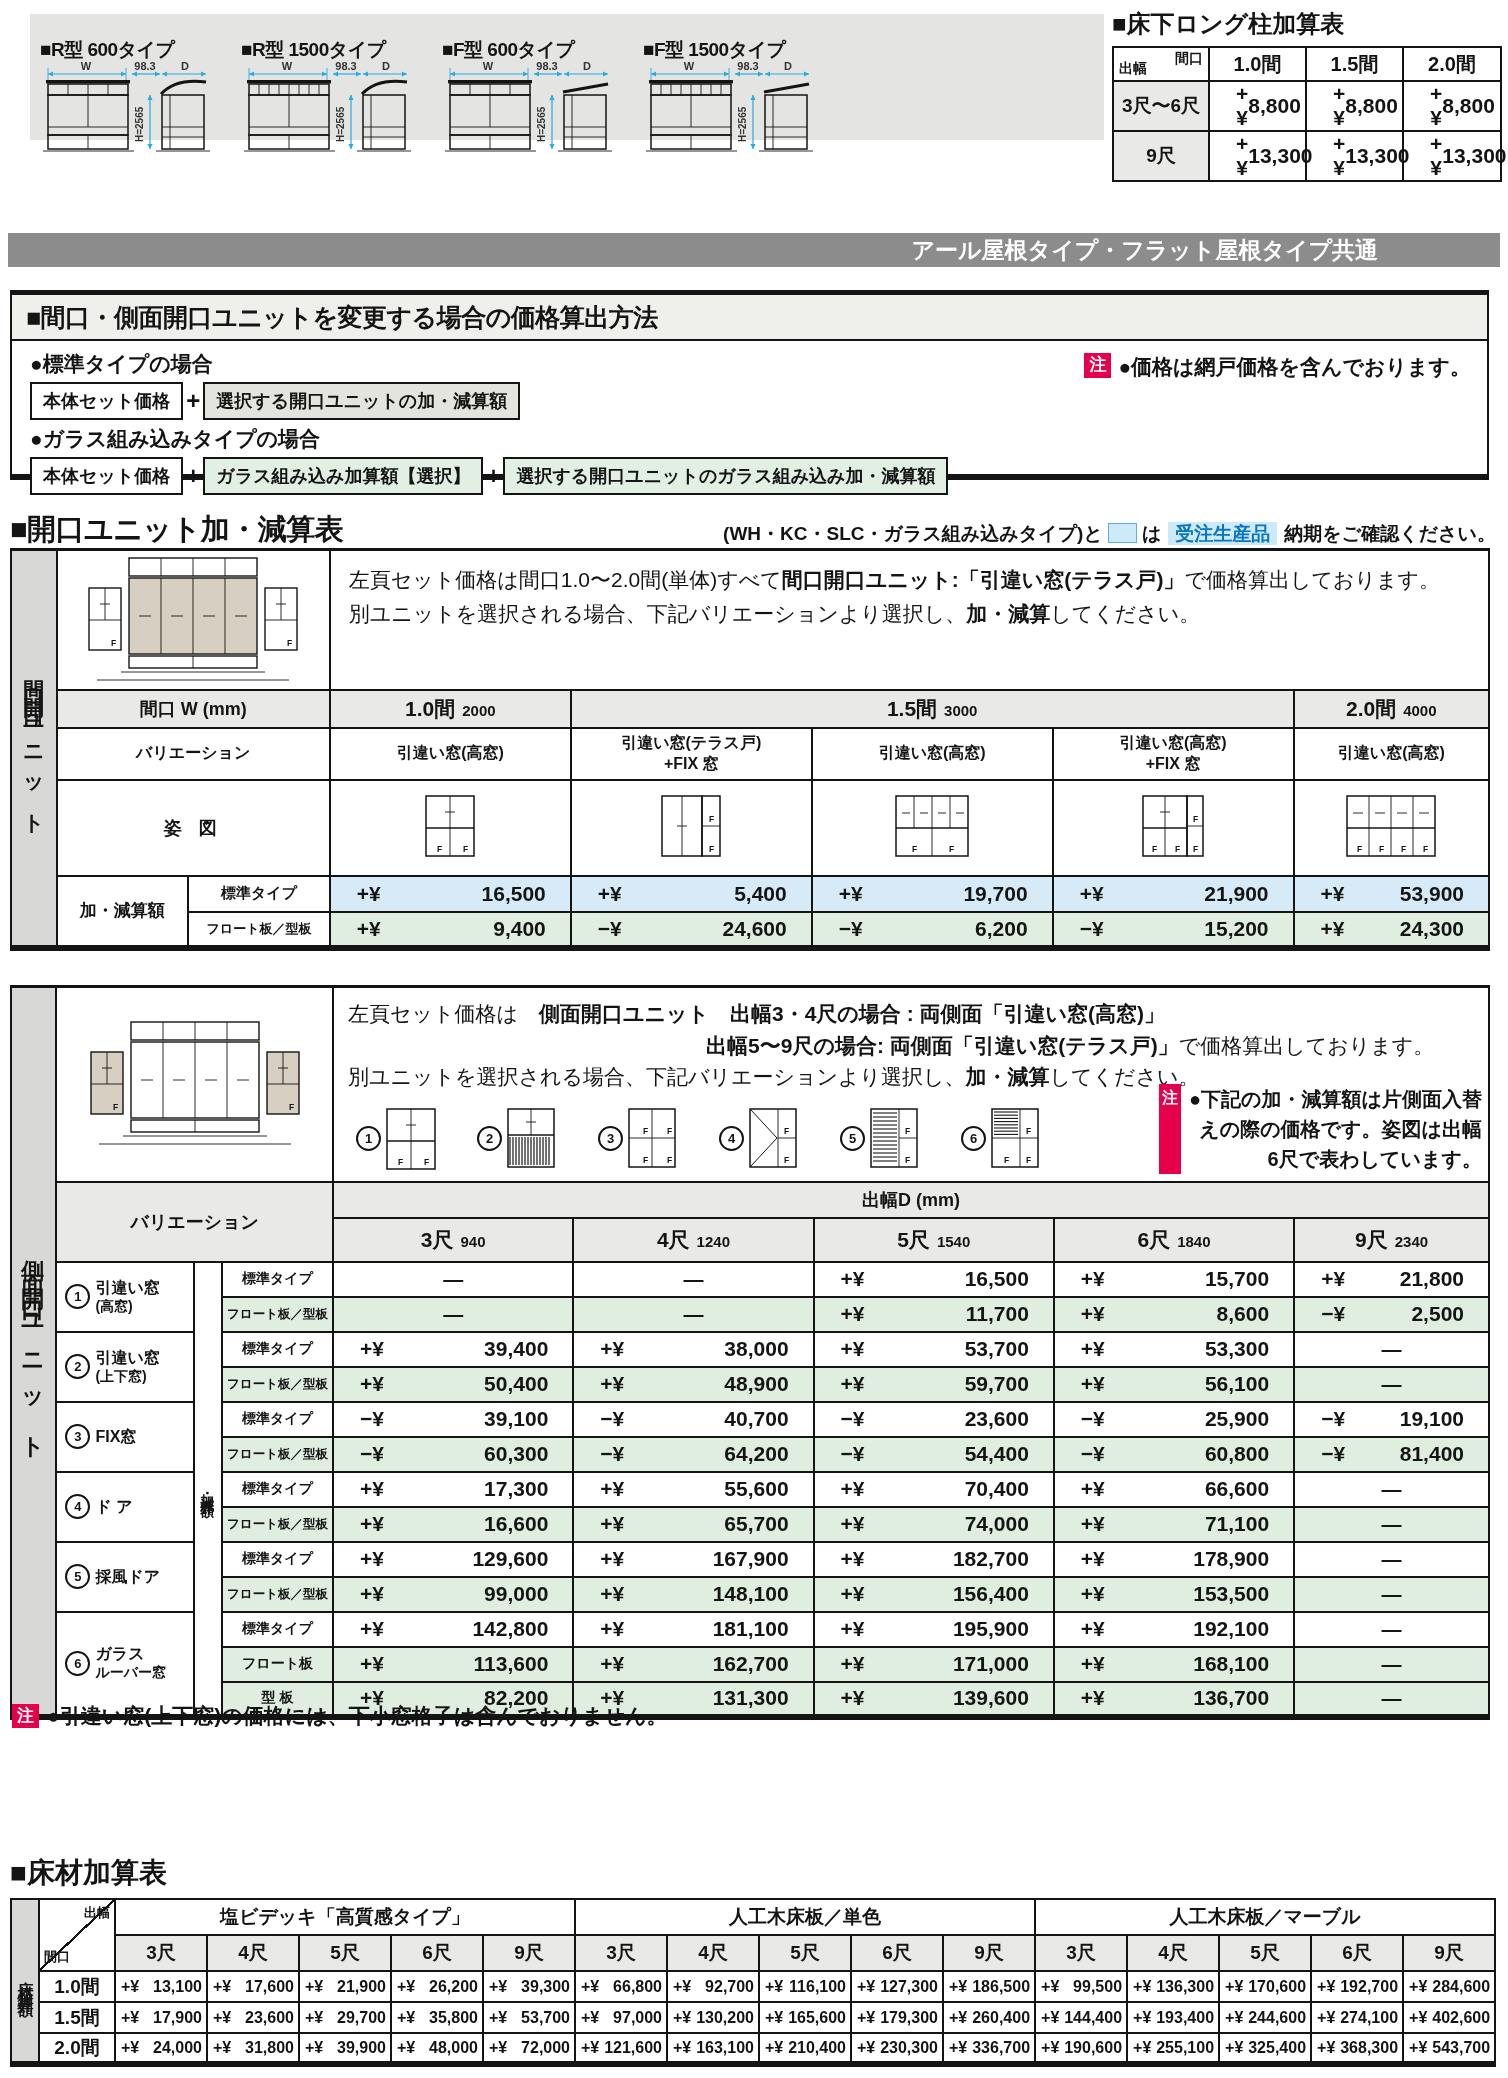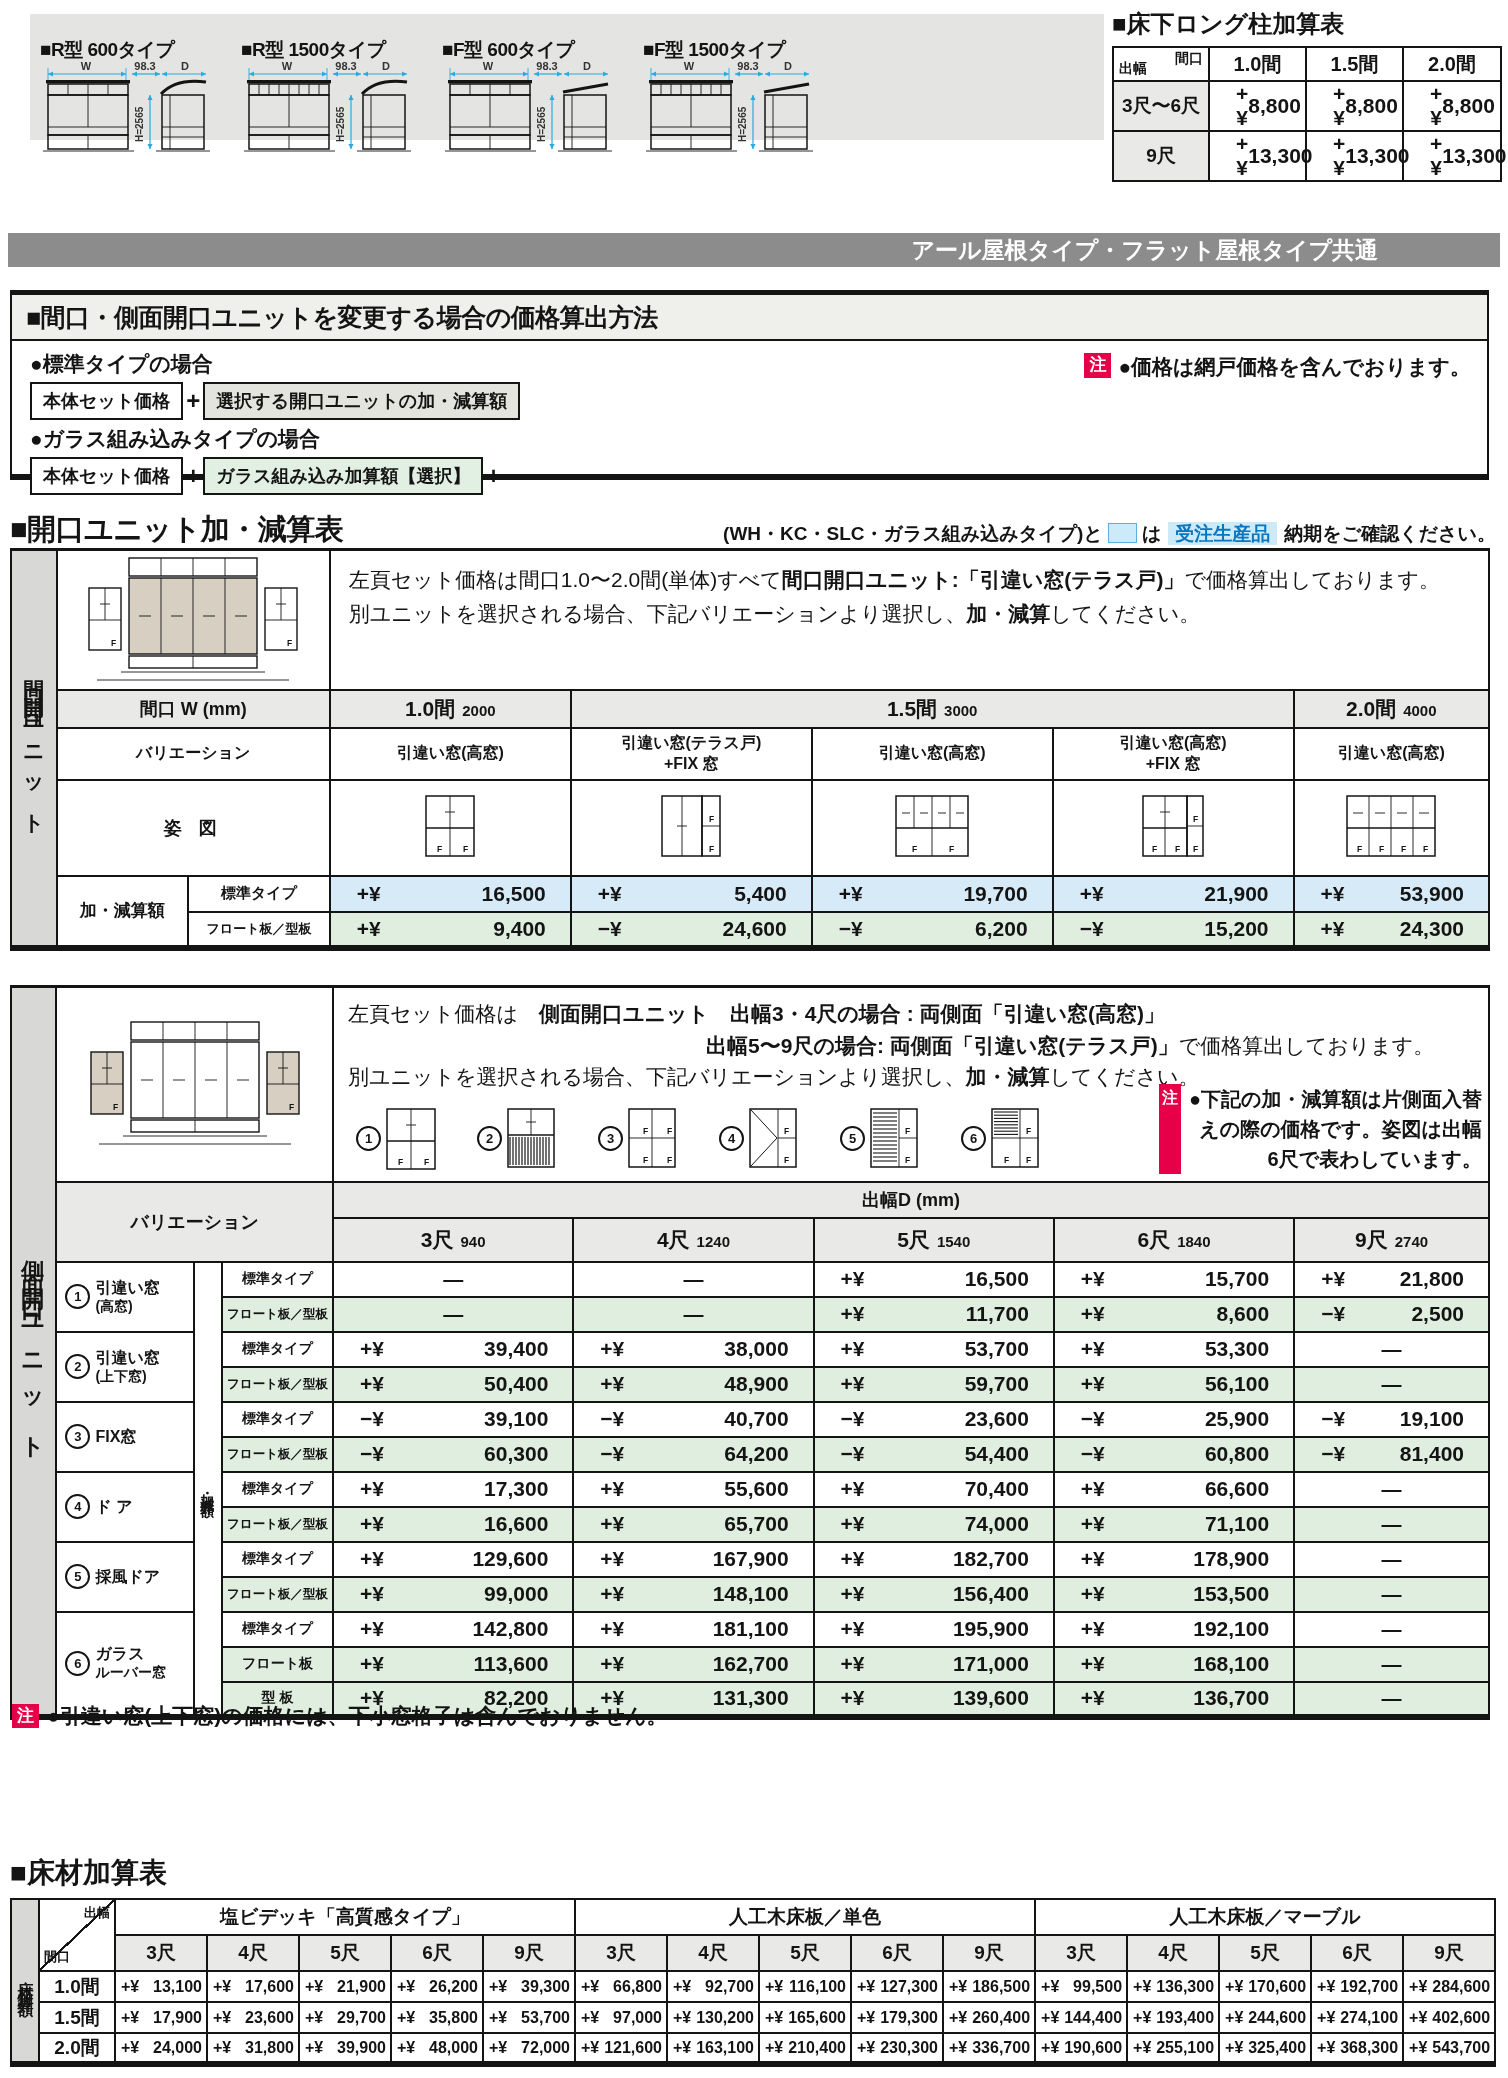--- a/index.html
+++ b/index.html
@@ -368,20 +368,21 @@
           <span class="m-box white">本体セット価格</span>
           <span class="m-plus">+</span>
           <span class="m-box gray">選択する開口ユニットの加・減算額</span>
         </div>
         <div class="m-case-label">●ガラス組み込みタイプの場合</div>
         <div class="m-row">
           <span class="m-box white">本体セット価格</span>
           <span class="m-plus">+</span>
           <span class="m-box green">ガラス組み込み加算額【選択】</span>
           <span class="m-plus">+</span>
+          <span class="m-box green">選択する開口ユニットのガラス組み込み加・減算額</span>
         </div>
         <div class="m-note">
           <span class="badge">注</span>
           <span class="m-note-text">●価格は網戸価格を含んでおります。</span>
         </div>
       </div>
   </div>
 
   <div class="sec-row">
     <div class="sec-title">■開口ユニット加・減算表</div>
@@ -746,21 +747,21 @@
         </tr>
         <tr style="height:36px">
           <td colspan="3" rowspan="2" class="gray hlab">バリエーション</td>
           <td colspan="5" class="gray hlab">出幅D (mm)</td>
         </tr>
         <tr style="height:44px">
           <td class="gray"><span class="wmain">3尺</span><span class="wsub">940</span></td>
           <td class="gray"><span class="wmain">4尺</span><span class="wsub">1240</span></td>
           <td class="gray"><span class="wmain">5尺</span><span class="wsub">1540</span></td>
           <td class="gray"><span class="wmain">6尺</span><span class="wsub">1840</span></td>
-          <td class="gray"><span class="wmain">9尺</span><span class="wsub">2740</span></td>
+          <td class="gray"><span class="wmain">9尺</span><span class="wsub">2340</span></td>
         </tr>
         <tr style="height:35px">
           <td rowspan="2" class="gname">
             <span class="gname-in">
               <span class="circ">1</span>
               <div class="gname-lines">
                 <div>引違い窓</div>
                 <div class="l2">(高窓)</div>
               </div>
             </span>

